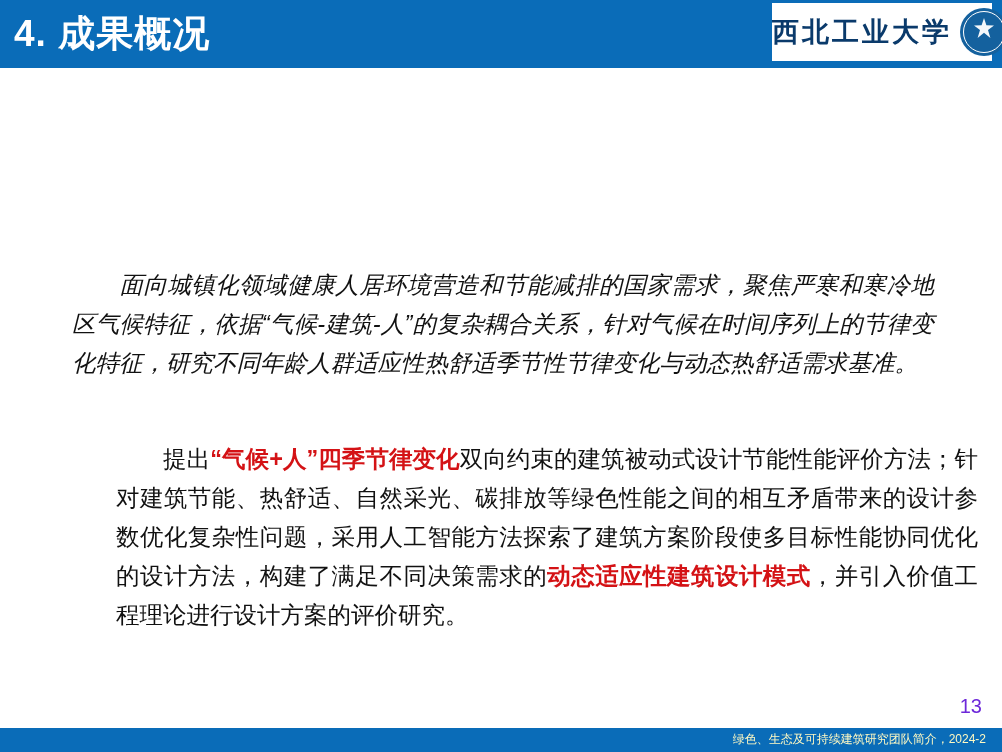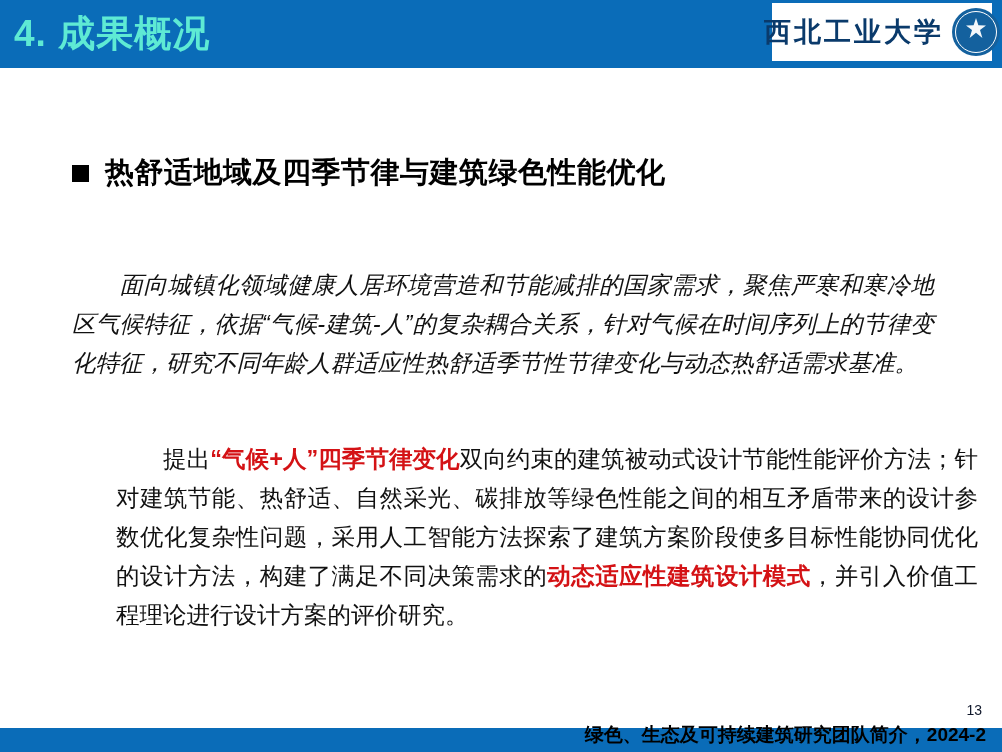--- a/index.html
+++ b/index.html
@@ -27,36 +27,36 @@
     top: 0;
     left: 0;
     width: 1002px;
     height: 68px;
     background: #0a6cb8;
   }
   .header-title {
     position: absolute;
     left: 14px;
     top: 9px;
-    color: #5eead4;
+    color: #ffffff;
     font-size: 37px;
     font-weight: bold;
     letter-spacing: 1px;
     white-space: nowrap;
   }
   .logo-box {
     position: absolute;
     right: 10px;
     top: 3px;
     width: 220px;
     height: 58px;
     background: #ffffff;
     display: flex;
     align-items: center;
-    justify-content: center;
+    justify-content: space-between;
     padding-right: 0;
     box-sizing: border-box;
   }
   .logo-text {
     font-family: "Liberation Serif", serif;
     font-size: 27px;
     font-weight: bold;
     color: #0a3a6b;
     letter-spacing: 3px;
     margin-right: 8px;
@@ -138,60 +138,56 @@
   .hl-red {
     color: #d41215;
     font-weight: bold;
   }
 
   
   .page-number {
     position: absolute;
     right: 20px;
     bottom: 34px;
-    font-size: 14px;
-    color: #0f172a;
+    font-size: 20px;
+    color: #6d28d9;
   }
   .footer-bar {
     position: absolute;
     left: 0;
     bottom: 0;
     width: 1002px;
     height: 24px;
     background: #0a6cb8;
   }
   .footer-text {
     position: absolute;
     right: 16px;
     bottom: 4px;
-    color: #000000;
-    font-size: 19px;
-    font-weight: bold;
+    color: #fef9c3;
+    font-size: 12px;
+    font-weight: normal;
     white-space: nowrap;
   }
 </style>
 </head>
 <body>
 
 <div class="slide">
 
   <div class="header">
     <div class="header-title">4. 成果概况</div>
     <div class="logo-box">
       <span class="logo-text">西北工业大学</span>
       <span class="logo-seal"></span>
     </div>
   </div>
 
   <div class="content">
 
-    <div class="bullet-row">
-      <span class="bullet-square"></span>
-      <span class="bullet-title">热舒适地域及四季节律与建筑绿色性能优化</span>
-    </div>
 
     <div class="para para1">
       <span class="indent"></span><span>面向城镇化领域健康人居环境营造和节能减排的国家需求，聚焦严寒和寒冷地区气候特征，依据“气候-建筑-人”的复杂耦合关系，针对气候在时间序列上的节律变化特征，研究不同年龄人群适应性热舒适季节性节律变化与动态热舒适需求基准。</span>
     </div>
 
     <div class="para para2">
       <span class="indent"></span><span>提出</span><span class="hl-red">“气候+人”四季节律变化</span><span>双向约束的建筑被动式设计节能性能评价方法；针对建筑节能、热舒适、自然采光、碳排放等绿色性能之间的相互矛盾带来的设计参数优化复杂性问题，采用人工智能方法探索了建筑方案阶段使多目标性能协同优化的设计方法，构建了满足不同决策需求的</span><span class="hl-red">动态适应性建筑设计模式</span><span>，并引入价值工程理论进行设计方案的评价研究。</span>
     </div>
 
   </div>

